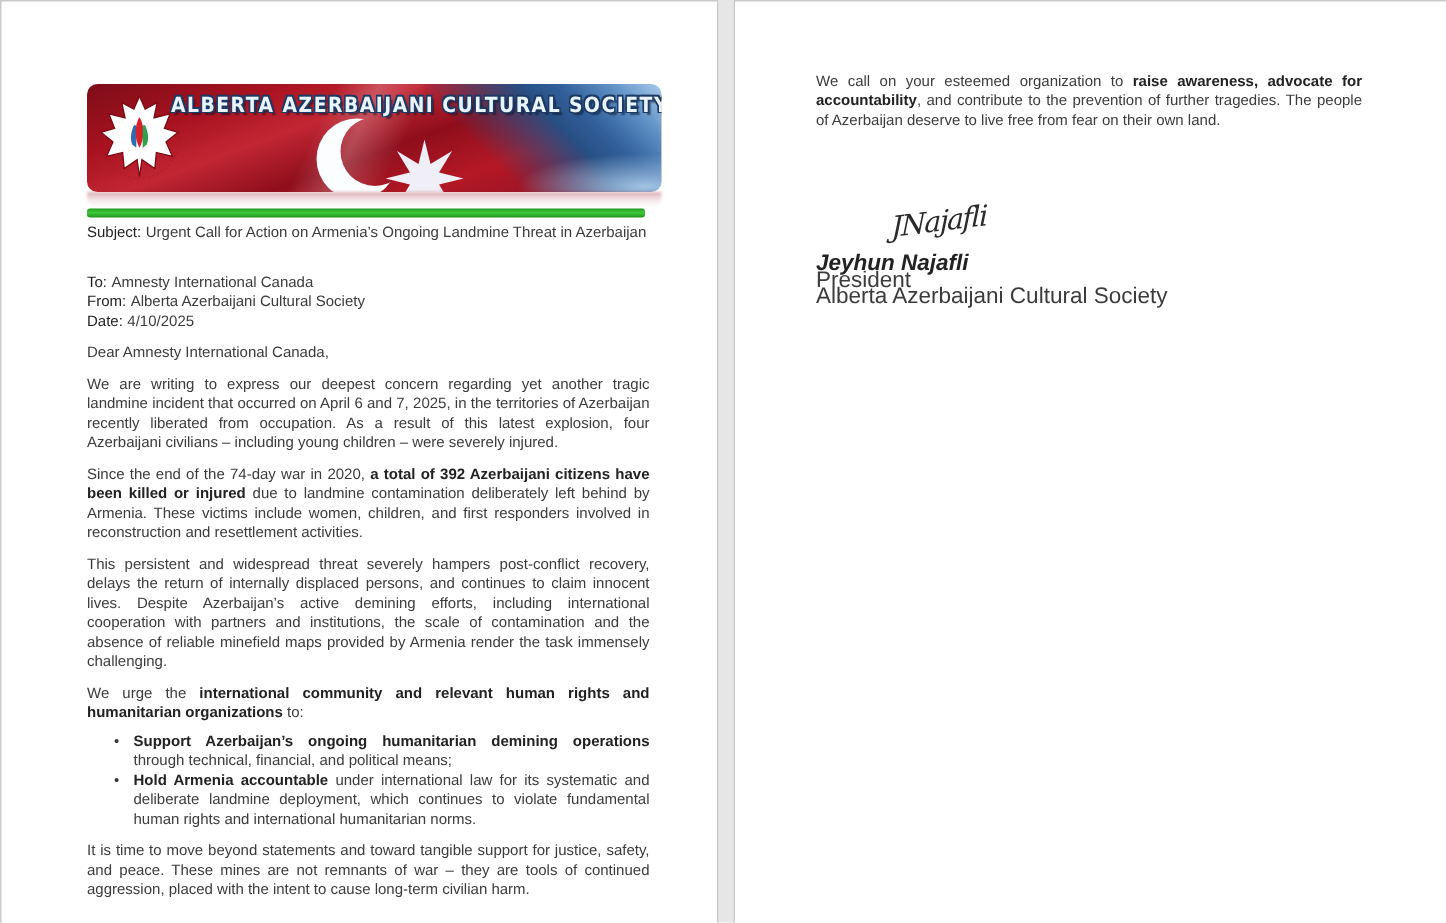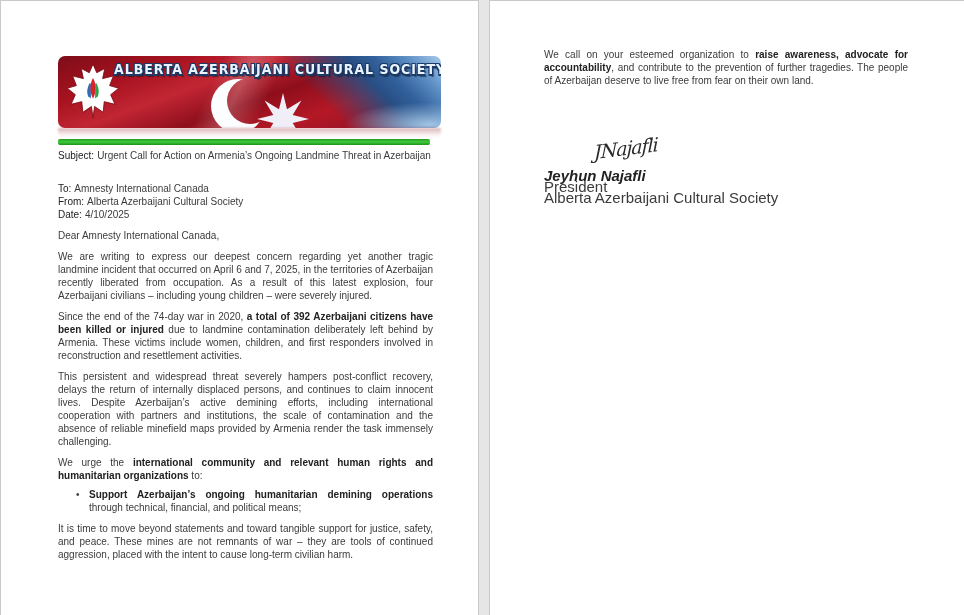--- a/index.html
+++ b/index.html
@@ -118,20 +118,21 @@
 
     <div class="salutation">Dear Amnesty International Canada,</div>
 
     <p class="body"><span>We are writing to express our deepest concern regarding yet another tragic landmine incident that occurred on April 6 and 7, 2025, in the territories of Azerbaijan recently liberated from occupation. As a result of this latest explosion, four Azerbaijani civilians – including young children – were severely injured.</span></p>
     <p class="body"><span>Since the end of the 74-day war in 2020, </span><span class="bold">a total of 392 Azerbaijani citizens have been killed or injured</span><span> due to landmine contamination deliberately left behind by Armenia. These victims include women, children, and first responders involved in reconstruction and resettlement activities.</span></p>
     <p class="body"><span>This persistent and widespread threat severely hampers post-conflict recovery, delays the return of internally displaced persons, and continues to claim innocent lives. Despite Azerbaijan’s active demining efforts, including international cooperation with partners and institutions, the scale of contamination and the absence of reliable minefield maps provided by Armenia render the task immensely challenging.</span></p>
     <p class="body"><span>We urge the </span><span class="bold">international community and relevant human rights and humanitarian organizations</span><span> to:</span></p>
 
     <ul class="bullets">
       <li><span class="bold">Support Azerbaijan’s ongoing humanitarian demining operations</span><span> through technical, financial, and political means;</span></li>
+      <li><span class="bold">Hold Armenia accountable</span><span> under international law for its systematic and deliberate landmine deployment, which continues to violate fundamental human rights and international humanitarian norms.</span></li>
     </ul>
 
     <p class="body"><span>It is time to move beyond statements and toward tangible support for justice, safety, and peace. These mines are not remnants of war – they are tools of continued aggression, placed with the intent to cause long-term civilian harm.</span></p>
   </div>
 </div>
 
 <div class="page page-2">
   <div class="p2-inner">
     <p class="body" style="margin-top:0"><span>We call on your esteemed organization to </span><span class="bold">raise awareness, advocate for accountability</span><span>, and contribute to the prevention of further tragedies. The people of Azerbaijan deserve to live free from fear on their own land.</span></p>
 

